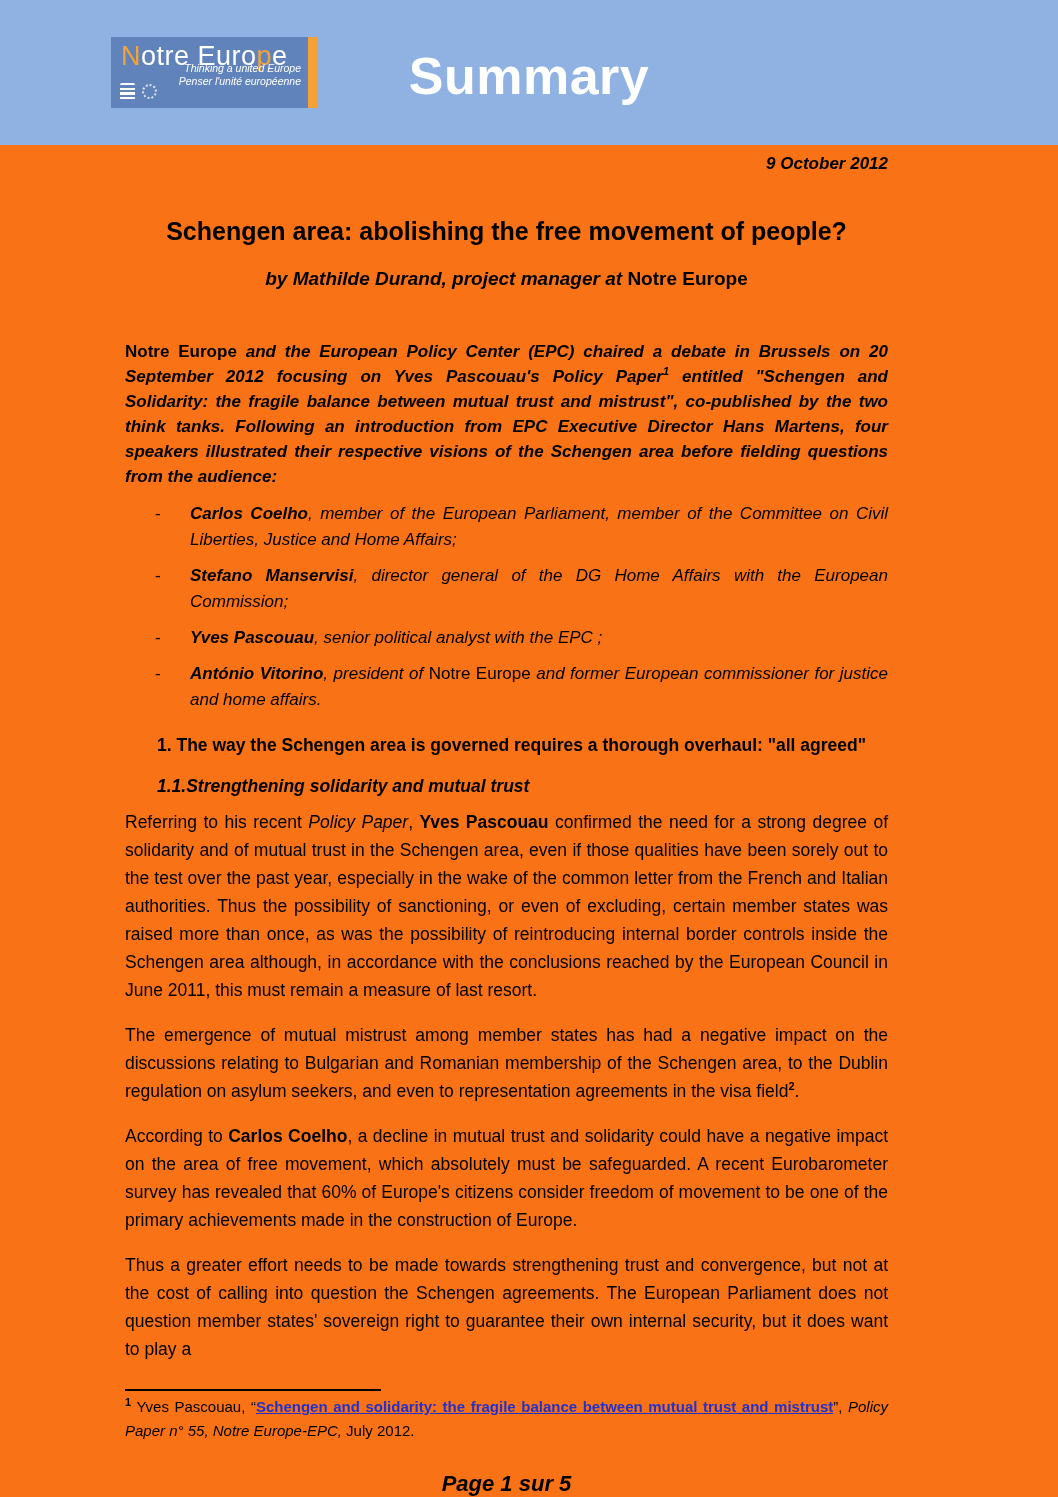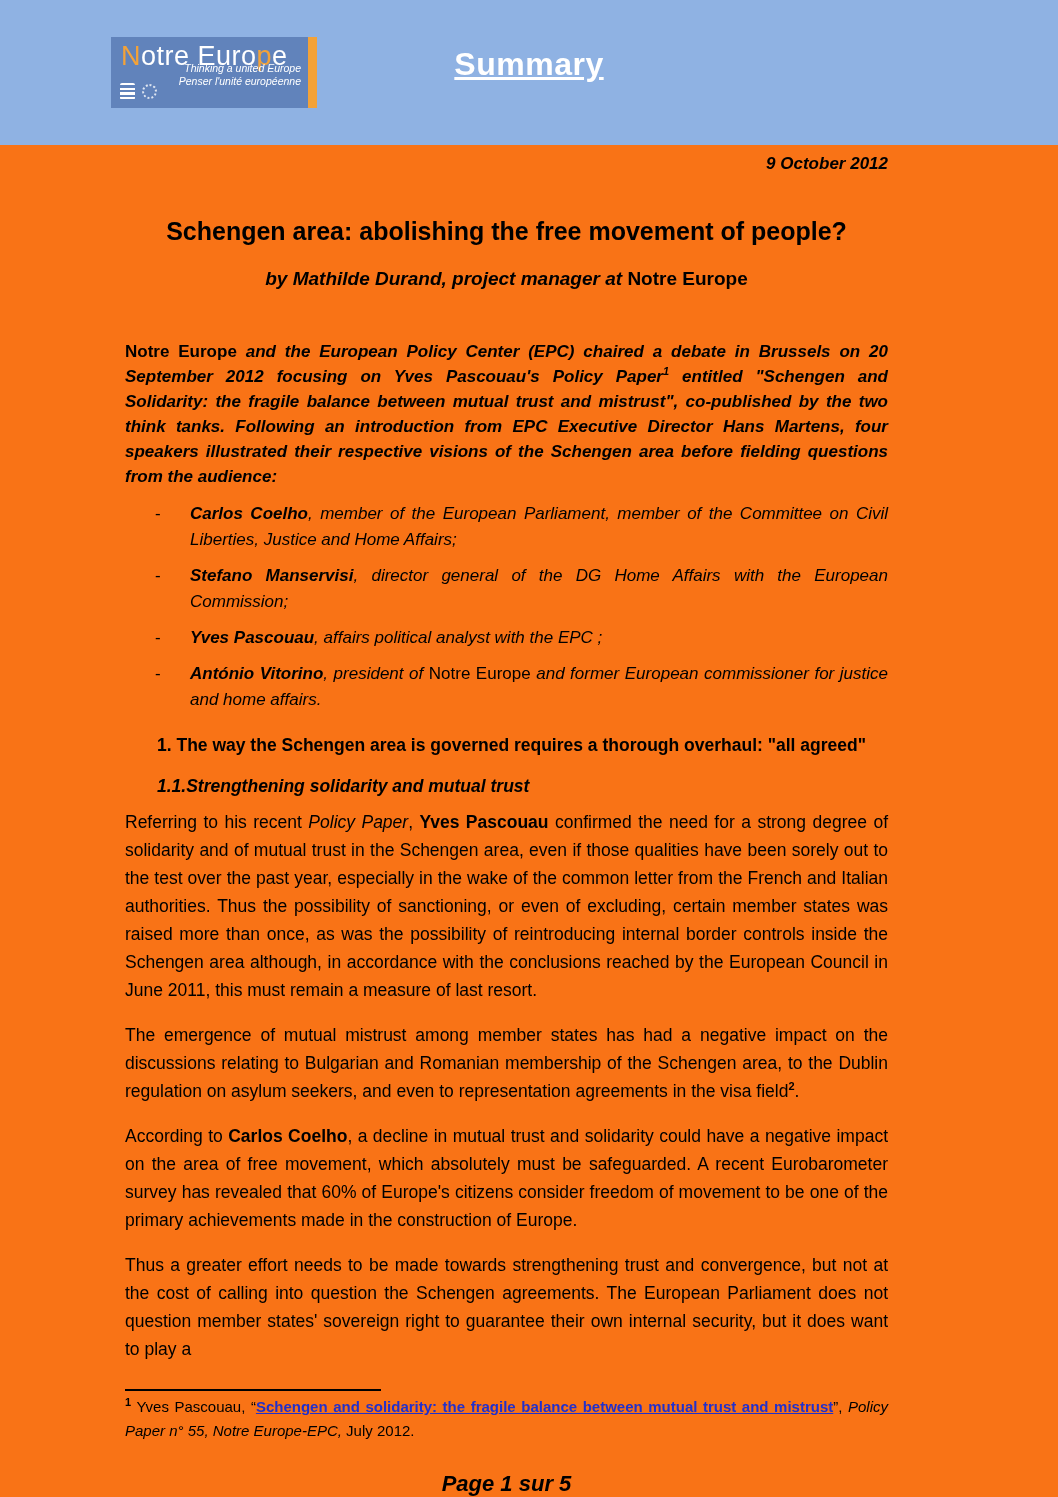--- a/index.html
+++ b/index.html
@@ -2,21 +2,21 @@
 <html><head>
 <meta charset="utf-8">
 <style>
   html,body{margin:0;padding:0;background:#777;}
   .page{position:relative;width:1058px;height:1497px;background:#f97316;margin:0 auto;
         font-family:"Liberation Sans",sans-serif;color:#000;overflow:hidden;}
 
   
   .band{position:absolute;top:0;left:0;width:1058px;height:145px;background:#8fb2e3;}
   .summary-title{position:absolute;top:46px;left:0;width:100%;text-align:center;
-        color:#ffffff;font-size:32px;font-weight:bold;letter-spacing:0.5px;text-decoration:underline;}
+        color:#ffffff;font-size:52px;font-weight:bold;letter-spacing:0.5px;}
   .logo{position:absolute;left:111px;top:37px;width:206px;height:71px;background:#6183bb;
         box-sizing:border-box;}
   .logo-accent-bar{position:absolute;right:0;top:0;width:9px;height:71px;background:#f3a238;}
   .brand-line{position:absolute;left:10px;top:4px;white-space:nowrap;font-size:27px;
         color:#ffffff;letter-spacing:0.5px;}
   .brand-line .accent{color:#f3a238;}
   .taglines{position:absolute;right:16px;bottom:21px;text-align:right;color:#ffffff;
         font-style:italic;font-size:10.5px;line-height:12.5px;}
   .logo-icons{position:absolute;left:9px;bottom:8px;display:flex;gap:7px;align-items:center;}
   .icon-book{width:15px;height:17px;border-radius:2px;
@@ -99,21 +99,21 @@
         <span class="speaker-text"><span class="speaker-name">Carlos Coelho</span><span>, member of the European Parliament, member of the Committee on Civil Liberties, Justice and Home Affairs;</span></span>
       </div>
 
       <div class="speaker">
         <span class="dash">-</span>
         <span class="speaker-text"><span class="speaker-name">Stefano Manservisi</span><span>, director general of the DG Home Affairs with the European Commission;</span></span>
       </div>
 
       <div class="speaker">
         <span class="dash">-</span>
-        <span class="speaker-text"><span class="speaker-name">Yves Pascouau</span><span>, affairs political analyst with the EPC ;</span></span>
+        <span class="speaker-text"><span class="speaker-name">Yves Pascouau</span><span>, senior political analyst with the EPC ;</span></span>
       </div>
 
       <div class="speaker">
         <span class="dash">-</span>
         <span class="speaker-text"><span class="speaker-name">António Vitorino</span><span>, president of </span><span class="upright">Notre Europe</span><span> and former European commissioner for justice and home affairs.</span></span>
       </div>
 
     </div>
 
     <div class="h1">1. The way the Schengen area is governed requires a thorough overhaul: "all agreed"</div>

